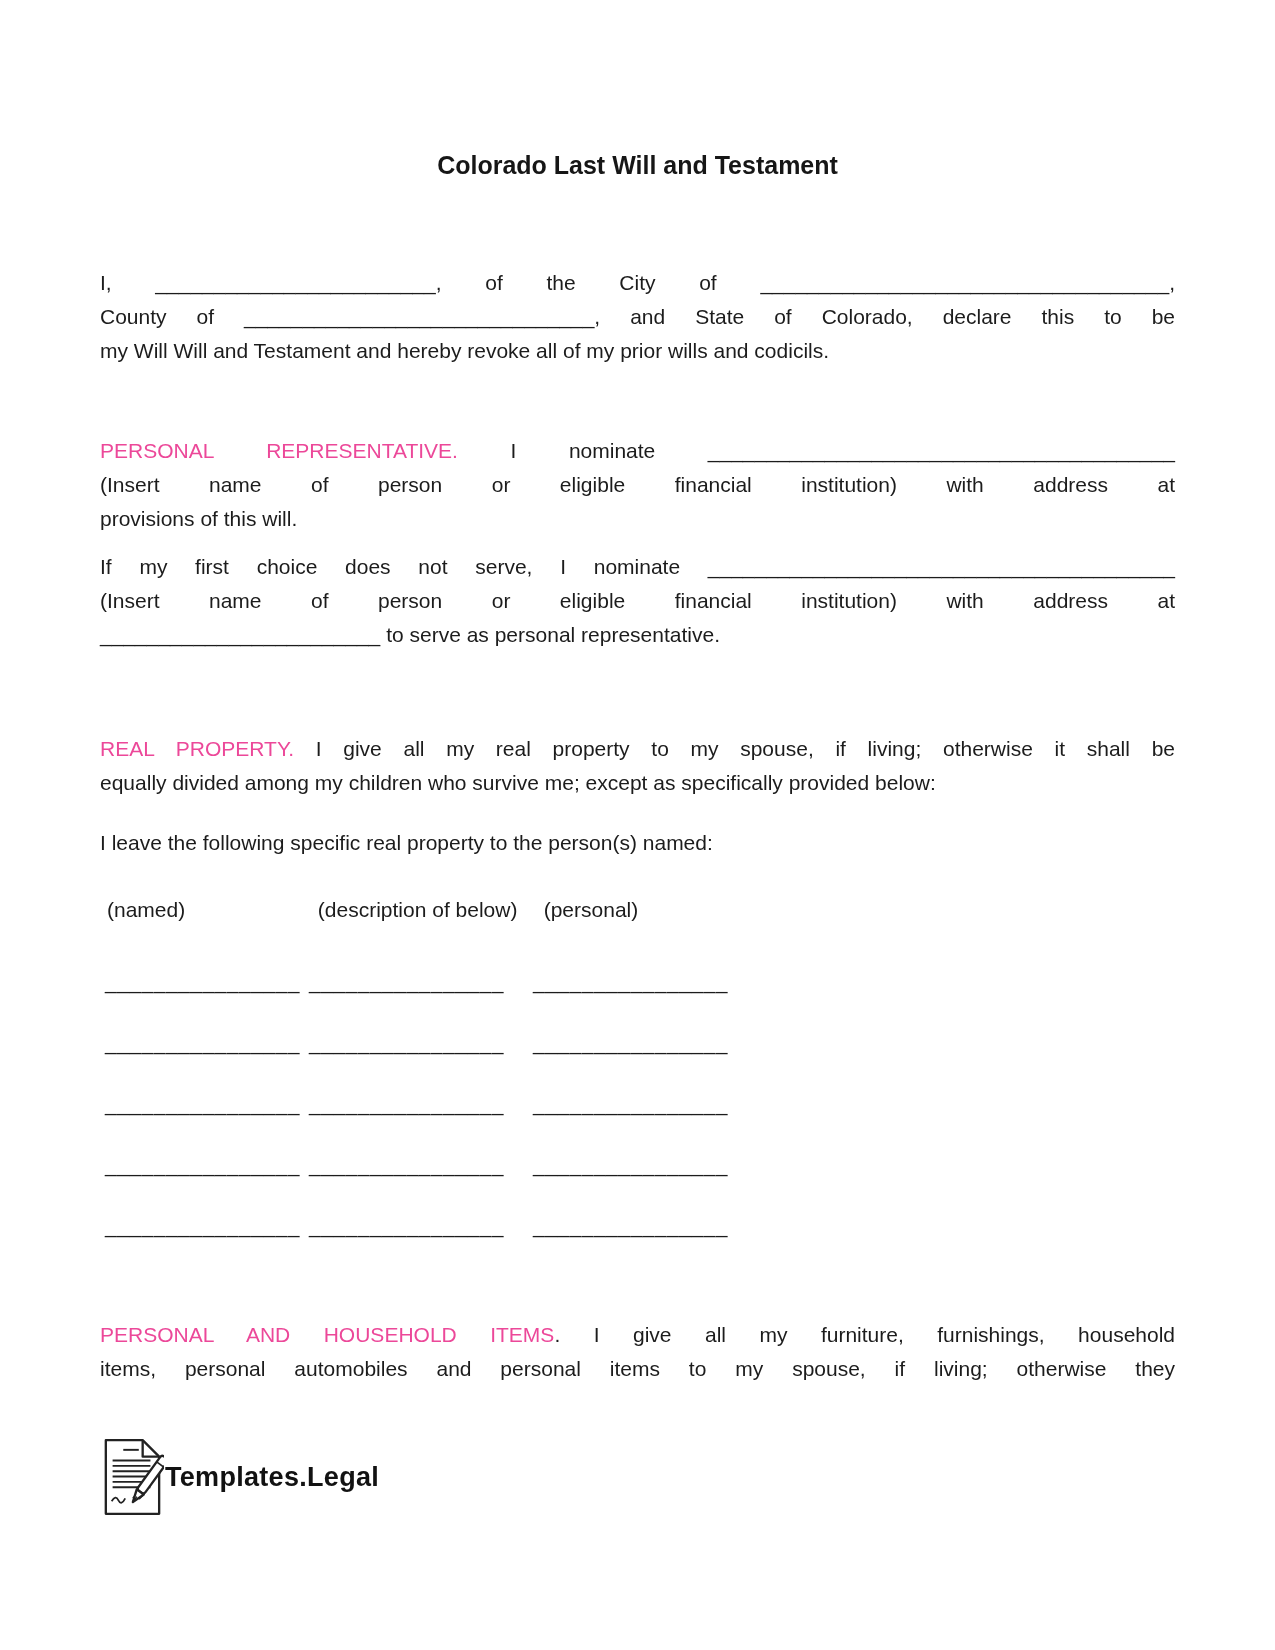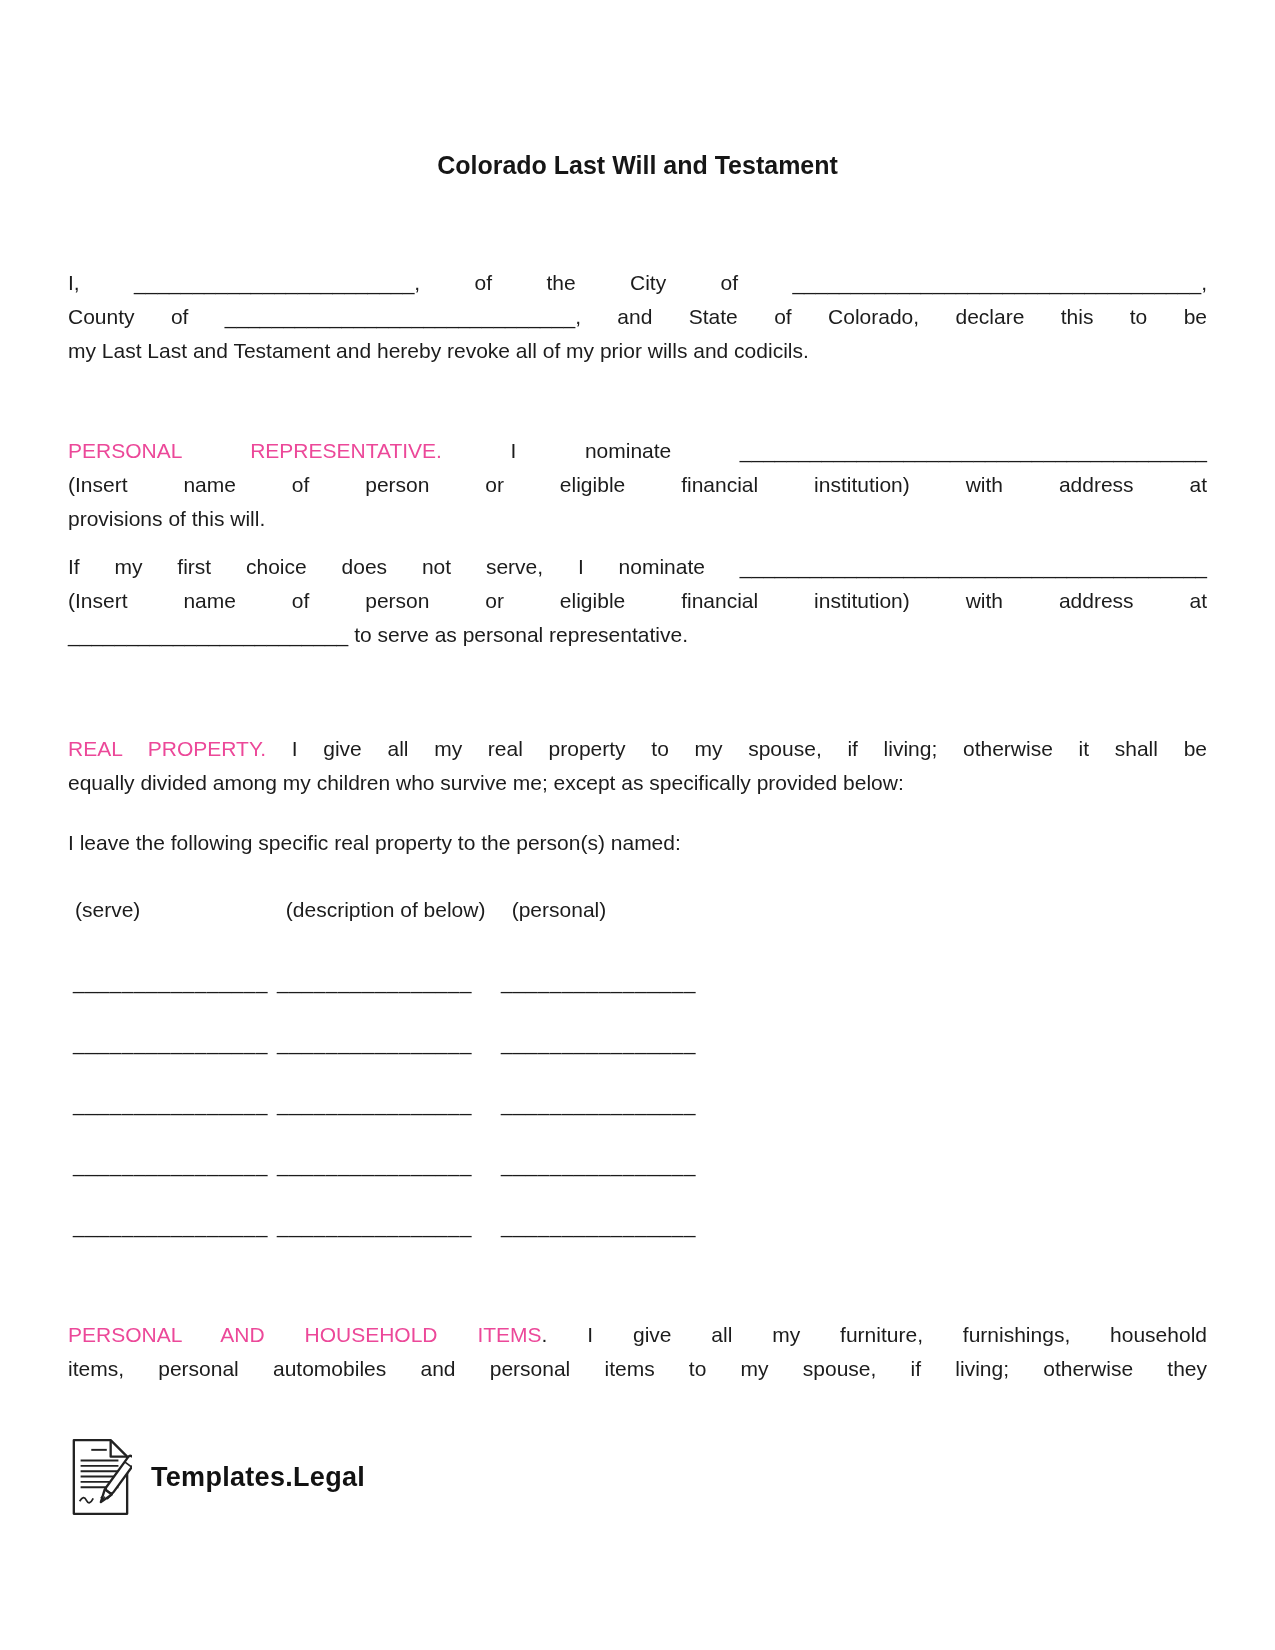--- a/index.html
+++ b/index.html
@@ -3,21 +3,21 @@
 <meta charset="utf-8">
 <style>
   html,body { margin:0; padding:0; background:#ffffff; }
   .page {
     position:relative;
     width:1275px;
     height:1650px;
     margin:0 auto;
     background:#ffffff;
     box-sizing:border-box;
-    padding:0 68px;
+    padding:0 100px;
     font-family:"Liberation Sans", sans-serif;
     font-size:21px;
     line-height:34px;
     color:#1c1c1c;
     overflow:hidden;
   }
   .title {
     margin:150px 0 0 0;
     font-size:25px;
     line-height:30px;
@@ -44,40 +44,40 @@
   .thead { padding-left:7px; }
   .thead span { display:inline-block; white-space:nowrap; vertical-align:top; }
   .thead .h0 { width:205px; }
   .thead .h1 { width:220px; }
 
   .rows { line-height:61px; padding-left:5px; }
   .blank-row span { display:inline-block; white-space:nowrap; vertical-align:top; letter-spacing:0.5px; }
   .blank-row .c0 { width:204px; }
   .blank-row .c1 { width:224px; }
 
-  .footer { display:flex; align-items:center; gap:19px; }
+  .footer { display:flex; align-items:center; gap:1px; }
   .footer .brand {
     font-size:27px;
     font-weight:bold;
     letter-spacing:0.3px;
     color:#121212;
   }
   .footer svg { display:block; }
 </style>
 </head>
 <body>
 
 <div class="page">
 
   <h1 class="title">Colorado Last Will and Testament</h1>
 
   <div class="para m-opening">
       <div class="tline">I, ________________________, of the City of ___________________________________,</div>
       <div class="tline">County of ______________________________, and State of Colorado, declare this to be</div>
-      <div class="tline">my Last Last and Testament and hereby revoke all of my prior wills and codicils.</div>
+      <div class="tline">my Will Will and Testament and hereby revoke all of my prior wills and codicils.</div>
     </div>
 
   <div class="para m-pr1">
       <div class="tline"><strong>PERSONAL REPRESENTATIVE.</strong> I nominate ________________________________________</div>
       <div class="tline">(Insert name of person or eligible financial institution) with address at</div>
       <div class="tline">provisions of this will.</div>
     </div>
 
   <div class="para m-pr2">
       <div class="tline">If my first choice does not serve, I nominate ________________________________________</div>
@@ -86,21 +86,21 @@
     </div>
 
   <div class="para m-rp">
       <div class="tline"><strong>REAL PROPERTY.</strong> I give all my real property to my spouse, if living; otherwise it shall be</div>
       <div class="tline">equally divided among my children who survive me; except as specifically provided below:</div>
     </div>
 
   <div class="para m-lead">I leave the following specific real property to the person(s) named:</div>
 
   <div class="thead m-thead">
-    <span class="h0">(serve)</span>
+    <span class="h0">(named)</span>
     <span class="h1">(description of below)</span>
     <span class="h2">(personal)</span>
   </div>
 
   <div class="rows m-rows">
       <div class="blank-row"><span class="c0">________________</span><span class="c1">________________</span><span class="c2">________________</span></div>
       <div class="blank-row"><span class="c0">________________</span><span class="c1">________________</span><span class="c2">________________</span></div>
       <div class="blank-row"><span class="c0">________________</span><span class="c1">________________</span><span class="c2">________________</span></div>
       <div class="blank-row"><span class="c0">________________</span><span class="c1">________________</span><span class="c2">________________</span></div>
       <div class="blank-row"><span class="c0">________________</span><span class="c1">________________</span><span class="c2">________________</span></div>

